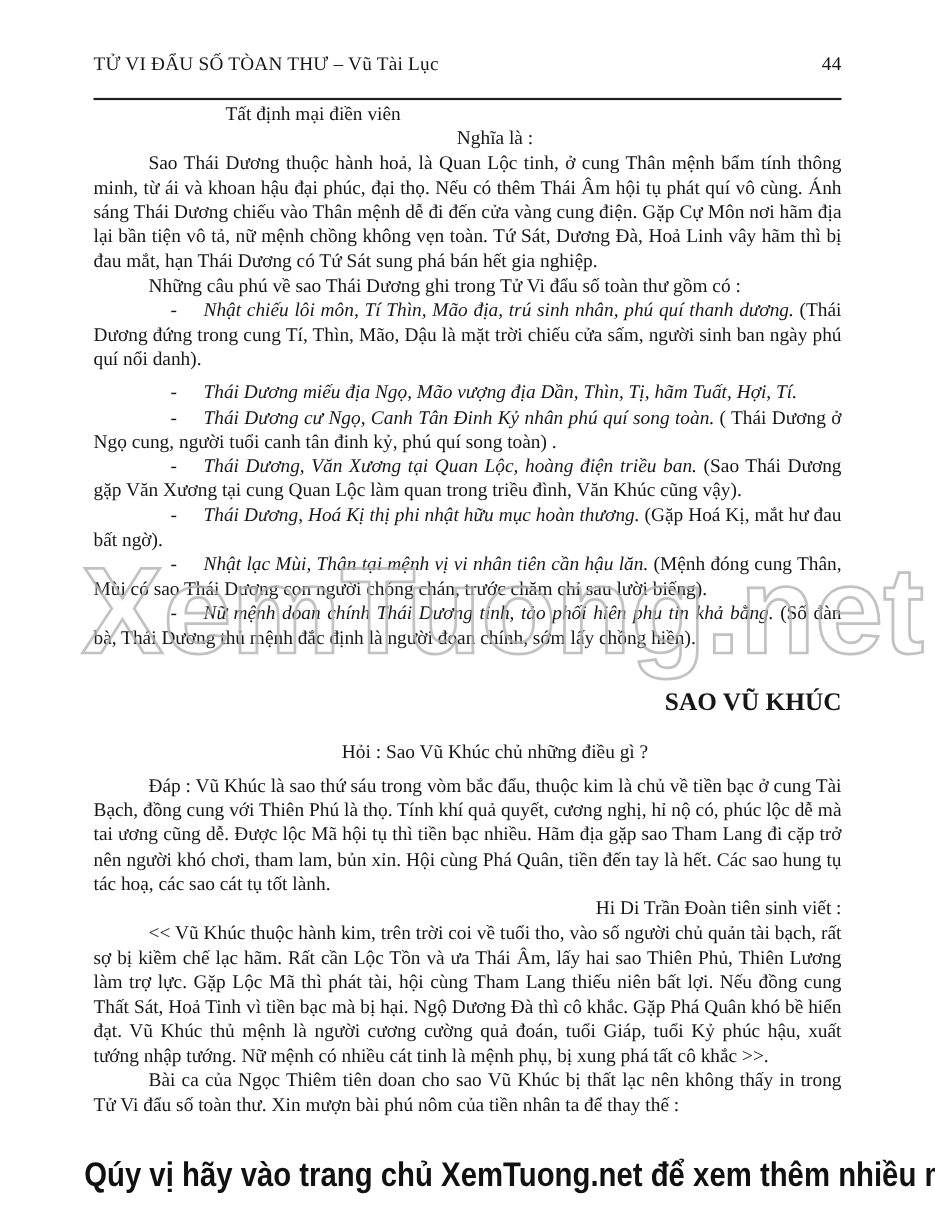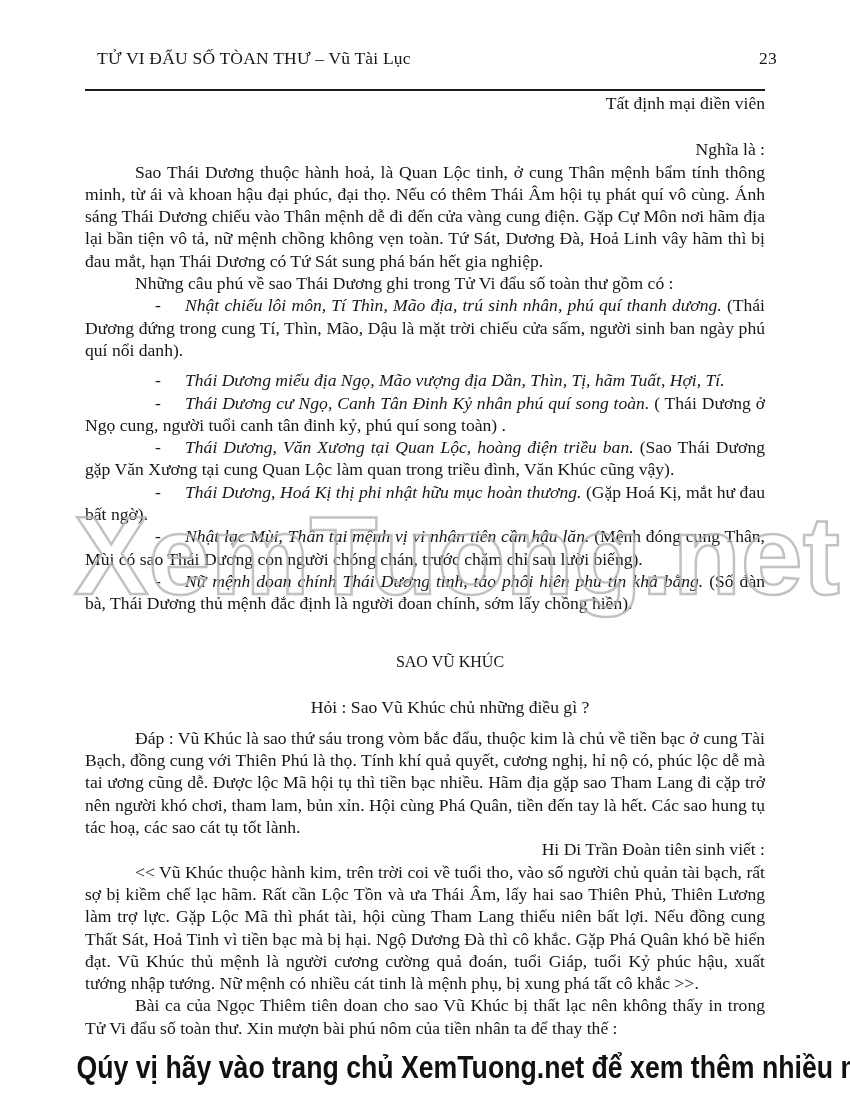--- a/index.html
+++ b/index.html
@@ -2,38 +2,38 @@
 <html><head>
 <meta charset="utf-8">
 <style>
   html,body { margin:0; padding:0; background:#ffffff; }
   .page {
     position:relative; width:850px; height:1100px; background:#ffffff;
     font-family:"Liberation Serif","DejaVu Serif",serif; color:#161616;
     overflow:hidden;
   }
   .hdr {
-    position:absolute; left:97px; top:48px; width:680px;
+    position:absolute; left:85px; top:48px; width:680px;
     display:flex; justify-content:space-between; align-items:baseline;
     font-size:17.5px; letter-spacing:0.2px;
   }
   .rule { position:absolute; left:85px; top:89px; width:680px; border-top:2px solid #1d1d1d; }
   main {
     position:absolute; left:85px; top:92px; width:680px;
     font-size:17.6px; line-height:22.3px; text-align:justify;
   }
   main p { margin:0; }
-  .verse   { text-indent:120px; text-align:right; }
+  .verse   { text-indent:120px; text-align:left; }
   .ind     { text-indent:50px; }
-  .lead    { text-indent:50px; text-align:right;margin-top:24px; }
+  .lead    { text-indent:50px; text-align:center; }
   .bullet  { text-indent:70px; }
   .bullet.first { margin-top:8px; }
   .dash    { display:inline-block; width:30px; text-indent:0; }
   .bullet i { font-style:italic; }
-  .heading { font-weight:normal; font-size:16px; line-height:26px; margin-top:34px !important; text-indent:50px; text-align:center; }
+  .heading { font-weight:bold; font-size:23px; line-height:26px; margin-top:34px !important; text-indent:50px; text-align:right; }
   .question{ text-indent:50px; margin-top:21px !important; text-align:center; }
   .answer  { text-indent:50px; margin-top:9px !important; }
   .hidi    { text-indent:50px; text-align:right; }
   .quote   { text-indent:50px; }
   .closing { text-indent:50px; }
   .watermark {
     position:absolute; left:68px; top:478px; width:782px; height:165px;
     pointer-events:none; opacity:0.8;
   }
   .footer {
@@ -43,21 +43,21 @@
   }
   .footer .squeeze { display:inline-block; transform:scaleX(0.86); transform-origin:center; white-space:nowrap; }
 </style>
 </head>
 <body>
 
 <div class="page">
 
   <div class="hdr">
     <span>TỬ VI ĐẨU SỐ TÒAN THƯ – Vũ Tài Lục</span>
-    <span>23</span>
+    <span>44</span>
   </div>
   <div class="rule"></div>
 
   <main>
     <p class="verse">Tất định mại điền viên</p>
     <p class="lead">Nghĩa là :</p>
     <p class="ind">Sao Thái Dương thuộc hành hoả, là Quan Lộc tinh, ở cung Thân mệnh bẩm tính thông minh, từ ái và khoan hậu đại phúc, đại thọ. Nếu có thêm Thái Âm hội tụ phát quí vô cùng. Ánh sáng Thái Dương chiếu vào Thân mệnh dễ đi đến cửa vàng cung điện. Gặp Cự Môn nơi hãm địa lại bần tiện vô tả, nữ mệnh chồng không vẹn toàn. Tứ Sát, Dương Đà, Hoả Linh vây hãm thì bị đau mắt, hạn Thái Dương có Tứ Sát sung phá bán hết gia nghiệp.</p>
     <p class="ind">Những câu phú về sao Thái Dương ghi trong Tử Vi đẩu số toàn thư gồm có :</p>
 
     <p class="bullet"><span class="dash">-</span><i>Nhật chiếu lôi môn, Tí Thìn, Mão địa, trú sinh nhân, phú quí thanh dương.</i><span> (Thái Dương đứng trong cung Tí, Thìn, Mão, Dậu là mặt trời chiếu cửa sấm, người sinh ban ngày phú quí nổi danh).</span></p>

